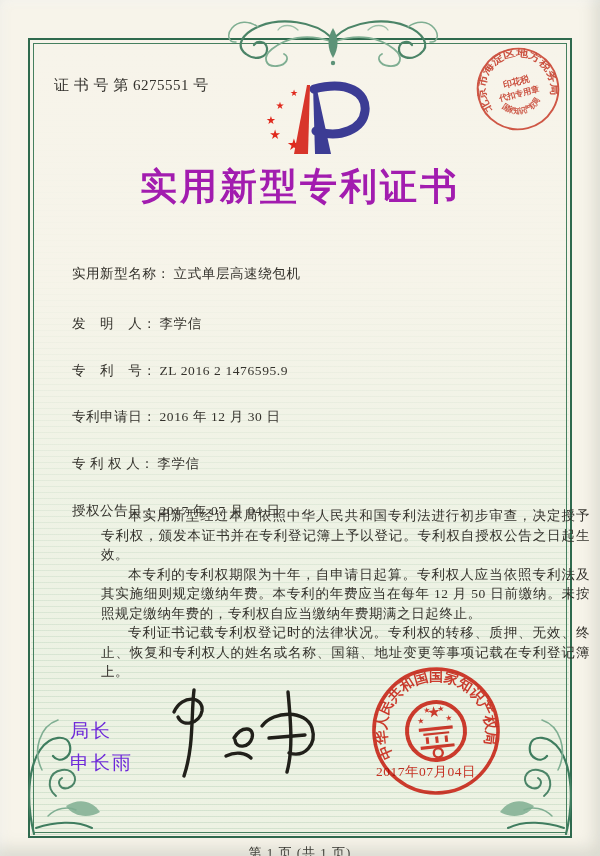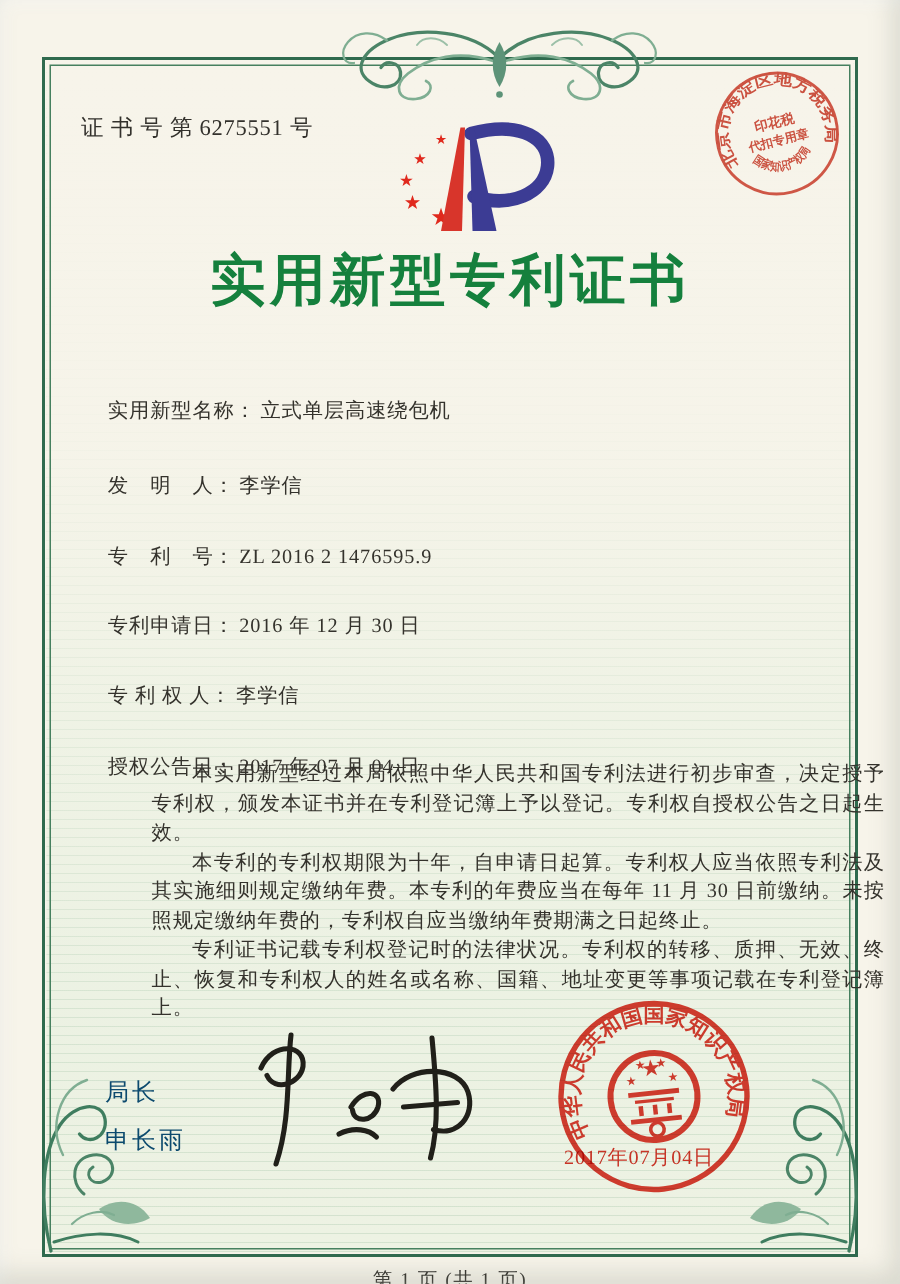--- a/index.html
+++ b/index.html
@@ -24,29 +24,29 @@
   .frame-outer{position:absolute;left:28px;top:38px;right:28px;bottom:18px;border:2.5px solid #2f6a4e;}
   .frame-inner{position:absolute;inset:3px;border:1px solid #46805f;}
   .top-ornament{position:absolute;left:202px;top:16px;width:262px;height:64px;}
   .corner{position:absolute;width:82px;height:128px;}
   .corner-bl{left:24px;top:708px;}
   .corner-br{right:24px;top:708px;transform:scaleX(-1);}
   .cert-no{position:absolute;left:54px;top:76px;font-size:15px;letter-spacing:.5px;white-space:pre;}
   .logo{position:absolute;left:250px;top:80px;width:122px;height:82px;}
   .tax-stamp{position:absolute;left:474px;top:45px;width:88px;height:88px;transform:rotate(-14deg);mix-blend-mode:multiply;opacity:.94;}
   .title{position:absolute;left:0;right:0;top:162px;margin:0;text-align:center;
-    font-size:37px;font-weight:700;letter-spacing:3px;color:#15803d;}
+    font-size:37px;font-weight:700;letter-spacing:3px;color:#a21caf;}
   .field{position:absolute;left:56px;font-size:13.5px;letter-spacing:.6px;white-space:pre;color:#34322c;}
   .field .f-label{margin-right:3px;}
   .f-0{top:249px;} .f-1{top:299px;} .f-2{top:346px;} .f-3{top:392px;} .f-4{top:439px;} .f-5{top:486px;}
   .paras{position:absolute;left:56px;width:489px;top:506px;font-size:13.5px;line-height:19.5px;
     text-align:justify;letter-spacing:.6px;color:#34322c;margin-left:45px;}
   .paras p{margin:0;text-indent:2em;}
-  .officer-title,.officer-name{position:absolute;left:70px;font-size:16px;letter-spacing:2px;
-    font-family:"Liberation Sans","DejaVu Sans",sans-serif;color:#0c4a6e;}
+  .officer-title,.officer-name{position:absolute;left:70px;font-size:19px;letter-spacing:2px;
+    font-family:"Liberation Sans","DejaVu Sans",sans-serif;color:#6d28d9;}
   .officer-title{top:718px;}
   .officer-name{top:750px;}
   .signature{position:absolute;left:156px;top:684px;width:188px;height:106px;mix-blend-mode:multiply;}
   .seal{position:absolute;left:370px;top:665px;width:132px;height:132px;transform:rotate(-6deg);mix-blend-mode:multiply;opacity:.96;}
   .seal-date{position:absolute;left:376px;top:763px;font-size:13.5px;font-weight:400;color:#d8362a;
     letter-spacing:.5px;mix-blend-mode:multiply;white-space:pre;}
   .footer{position:absolute;left:0;right:0;top:844px;text-align:center;font-size:13px;letter-spacing:1px;white-space:pre;}
 </style>
 </head>
 <body>
@@ -139,21 +139,21 @@
   </div>
   <div class="field f-4">
     <span class="f-label">专 利 权 人：</span><span class="f-value">李学信</span>
   </div>
   <div class="field f-5">
     <span class="f-label">授权公告日：</span><span class="f-value">2017 年 07 月 04 日</span>
   </div>
 
   <div class="paras">
     <p>本实用新型经过本局依照中华人民共和国专利法进行初步审查，决定授予专利权，颁发本证书并在专利登记簿上予以登记。专利权自授权公告之日起生效。</p>
-    <p>本专利的专利权期限为十年，自申请日起算。专利权人应当依照专利法及其实施细则规定缴纳年费。本专利的年费应当在每年 11 月 30 日前缴纳。未按照规定缴纳年费的，专利权自应当缴纳年费期满之日起终止。</p>
+    <p>本专利的专利权期限为十年，自申请日起算。专利权人应当依照专利法及其实施细则规定缴纳年费。本专利的年费应当在每年 12 月 50 日前缴纳。未按照规定缴纳年费的，专利权自应当缴纳年费期满之日起终止。</p>
     <p>专利证书记载专利权登记时的法律状况。专利权的转移、质押、无效、终止、恢复和专利权人的姓名或名称、国籍、地址变更等事项记载在专利登记簿上。</p>
   </div>
 
   <div class="officer-title">局长</div>
   <div class="officer-name">申长雨</div>
 
   <svg class="signature" viewBox="0 0 188 106">
     <g fill="none" stroke="#23211d" stroke-width="3.4" stroke-linecap="round">
       <path d="M38,6 C35,32 38,62 28,92"></path>
       <path d="M18,28 C26,10 48,12 46,27 C44,39 27,44 22,33"></path>

